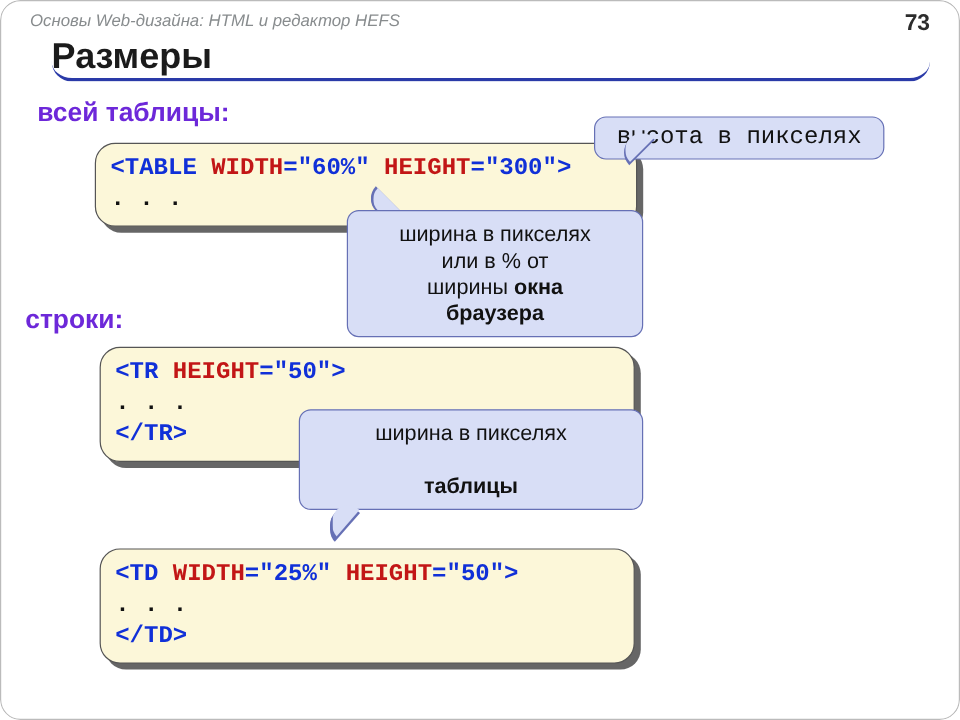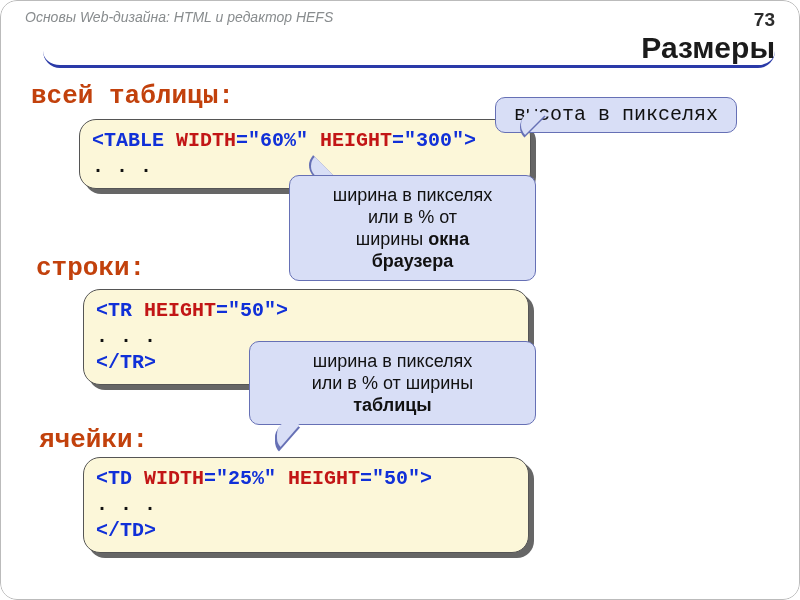--- a/index.html
+++ b/index.html
@@ -28,25 +28,24 @@
   }
   .pagenum { font-weight: bold; font-style: normal; font-size: 19px; color: #2c2c2c; }
   .title {
     position: absolute;
     top: 30px; left: 42px; right: 24px;
     font-size: 30px;
     font-weight: bold;
     color: #1b1b1b;
     border-bottom: 3px solid #2a3aa8;
     padding-bottom: 0px;
-    text-align: right;
   }
-  .subh { position: absolute; font-size: 26px; font-weight: bold; color: #c2410c; font-family: Liberation Mono, monospace; }
+  .subh { position: absolute; font-size: 22px; font-weight: bold; color: #6d28d9; }
   #sub1 { top: 80px; left: 30px; }
-  #sub2 { top: 252px; left: 35px; }
+  #sub2 { top: 252px; left: 20px; }
   #sub3 { top: 424px; left: 38px; }
 
   .codebox {
     position: absolute;
     background: #fcf7d9;
     border: 1px solid #555;
     padding: 8px 12px;
     font-family: "Courier New", monospace;
     font-size: 20px;
     font-weight: bold;
@@ -108,21 +107,20 @@
 
   <div class="header">
     <span>Основы Web-дизайна: HTML и редактор HEFS</span>
     <span class="pagenum">73</span>
   </div>
 
   <div class="title">Размеры</div>
 
   <div id="sub1" class="subh">всей таблицы:</div>
   <div id="sub2" class="subh">строки:</div>
-  <div id="sub3" class="subh">ячейки:</div>
 
   <div id="box1" class="codebox">
     <span class="kw-blue">&lt;TABLE </span><span class="kw-red">WIDTH</span><span class="kw-blue">="60%" </span><span class="kw-red">HEIGHT</span><span class="kw-blue">="300"&gt;</span><br>
     <span>. . .</span><br>
   </div>
 
   <div id="box2" class="codebox">
     <span class="kw-blue">&lt;TR </span><span class="kw-red">HEIGHT</span><span class="kw-blue">="50"&gt;</span><br>
     <span>. . .</span><br>
     <span class="kw-blue">&lt;/TR&gt;</span>
@@ -144,19 +142,19 @@
   <div id="t2a" class="tail"></div>
   <div id="c2" class="callout c2">
     <span>ширина в пикселях</span><br>
     <span>или в % от</span><br>
     <span>ширины </span><b>окна</b><br>
     <b>браузера</b>
   </div>
 
   <div id="c3" class="callout">
     <span>ширина в пикселях</span><br>
-    <span>или в % от ширины</span><br>
+    <br>
     <b>таблицы</b>
   </div>
   <div id="t3b" class="tail"></div>
   <div id="t3a" class="tail"></div>
 
 </div>
 
 </body></html>

